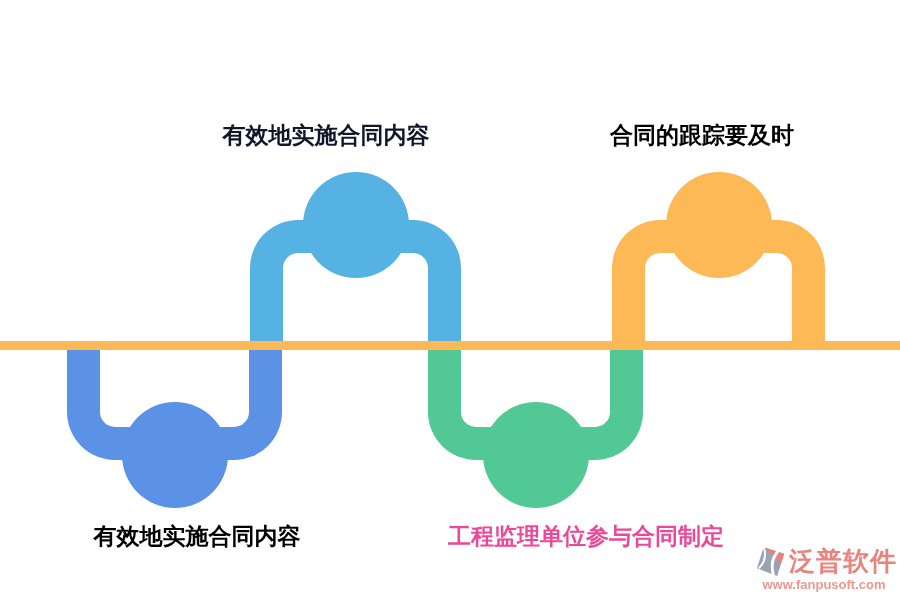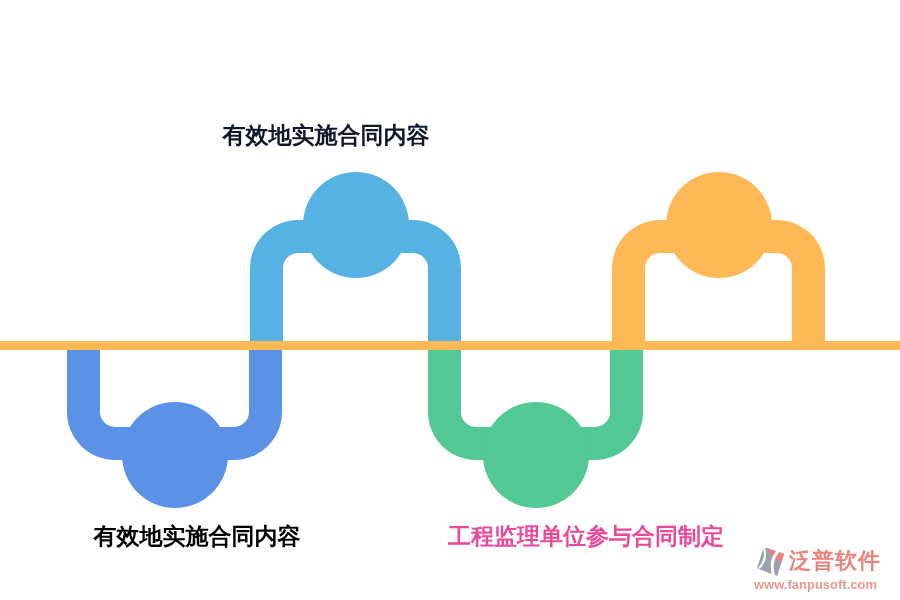--- a/index.html
+++ b/index.html
@@ -81,31 +81,32 @@
     height: 34px;
     display: flex;
     align-items: center;
   }
   .wm-logo {
     width: 33px;
     height: 33px;
     flex: 0 0 33px;
   }
   .wm-brand {
-    font-size: 22px;
+    font-size: 26px;
     font-weight: bold;
     letter-spacing: 1px;
     margin-left: 2px;
     white-space: nowrap;
   }
   .wm-url {
     position: absolute;
     top: 33px;
     left: 0;
     width: 140px;
+    text-align: center;
     font-size: 13px;
     font-weight: bold;
     white-space: nowrap;
   }
 </style>
 </head>
 <body>
 
 <div class="canvas">
 
@@ -118,20 +119,21 @@
   <div class="tube tube-top" style="left: 250px; width: 211px; border-color: rgb(85, 178, 226);"></div>
   <div class="node-circle" style="left: 303px; top: 172px; background-color: rgb(85, 178, 226);"></div>
   <div class="node-label" style="left: 326px; top: 123px; color: #0f172a;">有效地实施合同内容</div>
 
   <div class="tube tube-bottom" style="left: 428px; width: 215px; border-color: rgb(82, 200, 148);"></div>
   <div class="node-circle" style="left: 483px; top: 402px; background-color: rgb(82, 200, 148);"></div>
   <div class="node-label" style="left: 586px; top: 524px; color: #ec4899;">工程监理单位参与合同制定</div>
 
   <div class="tube tube-top" style="left: 612px; width: 213px; border-color: rgb(253, 185, 86);"></div>
   <div class="node-circle" style="left: 666px; top: 172px; background-color: rgb(253, 185, 86);"></div>
+  <div class="node-label" style="left: 702px; top: 123px; color: rgb(0, 0, 0);">合同的跟踪要及时</div>
 
   <div class="watermark">
     <div class="wm-row">
       <svg class="wm-logo" viewBox="0 0 34 34">
         <path d="M10,2 L31,9 L24,32 L3,24 Z" style="fill: rgb(155, 163, 178);"></path>
         <path d="M12,3 L31,9 L28,19 C22,14 16,9 12,3 Z" style="fill: rgb(232, 131, 126);"></path>
         <path d="M26,5 C19,12 17,20 20,31" fill="none" stroke="#ffffff" stroke-width="3"></path>
         <path d="M10,2 C13,11 11,18 5,24" fill="none" stroke="#ffffff" stroke-width="2"></path>
       </svg>
       <span class="wm-brand" style="color: rgb(232, 131, 126);">泛普软件</span>

